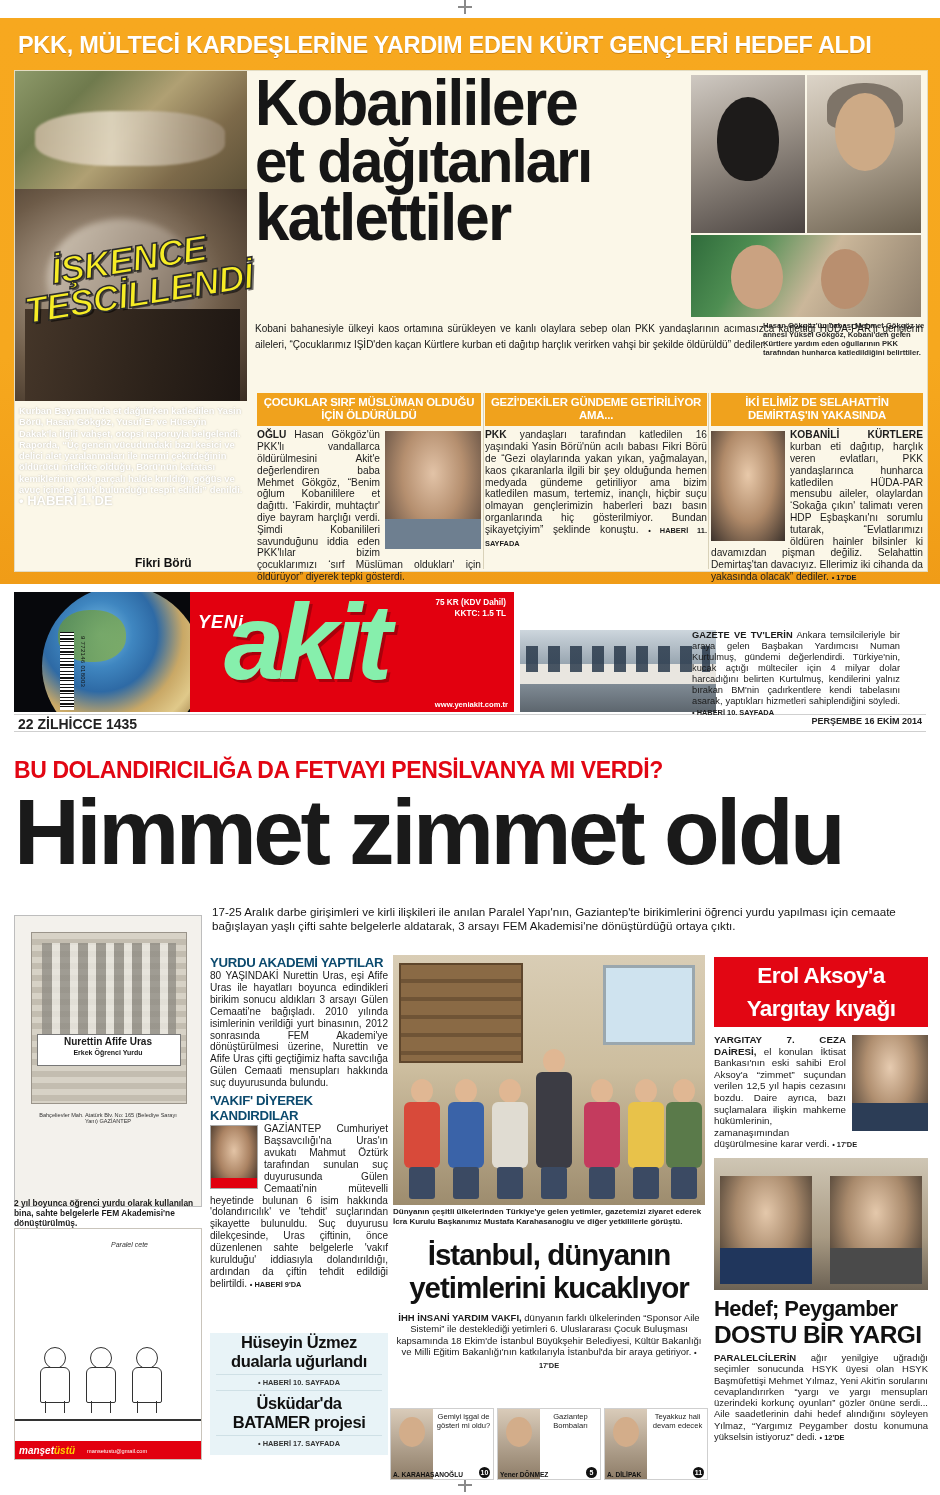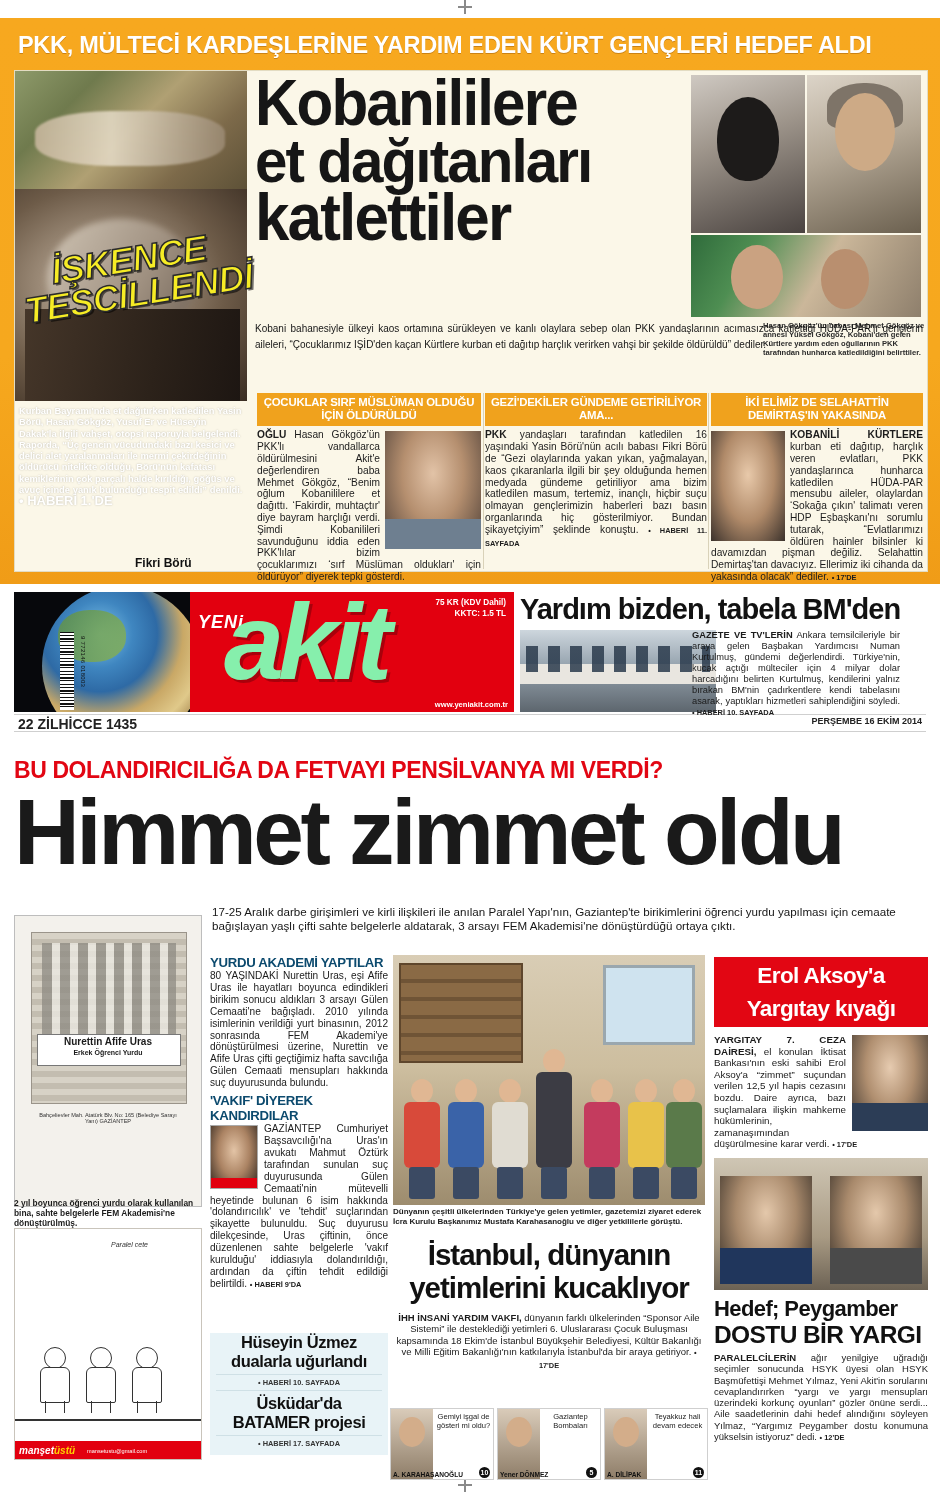--- a/index.html
+++ b/index.html
@@ -308,21 +308,20 @@
       </div>
       <div class="weburl">www.yeniakit.com.tr</div>
     </div>
   </div>
 
   <div class="dateline">
     <div class="dl-l">22 ZİLHİCCE 1435</div>
     <div class="dl-r">PERŞEMBE 16 EKİM 2014</div>
   </div>
 
-  <div class="ymhead">Yardım bizden, tabela BM'den</div>
   <div class="ymphoto"></div>
   <div class="ymtext">
     <b>GAZETE VE TV'LERİN</b>
     <span>Ankara temsilcileriyle bir araya gelen Başbakan Yardımcısı Numan Kurtulmuş, gündemi değerlendirdi. Türkiye'nin, kucak açtığı mülteciler için 4 milyar dolar harcadığını belirten Kurtulmuş, kendilerini yalnız bırakan BM'nin çadırkentlere kendi tabelasını asarak, yaptıkları hizmetleri sahiplendiğini söyledi.</span>
     <span class="hbref">• HABERİ 10. SAYFADA</span>
   </div>
 
   <div class="redband">
     <div class="t">BU DOLANDIRICILIĞA DA FETVAYI PENSİLVANYA MI VERDİ?</div>
   </div>

